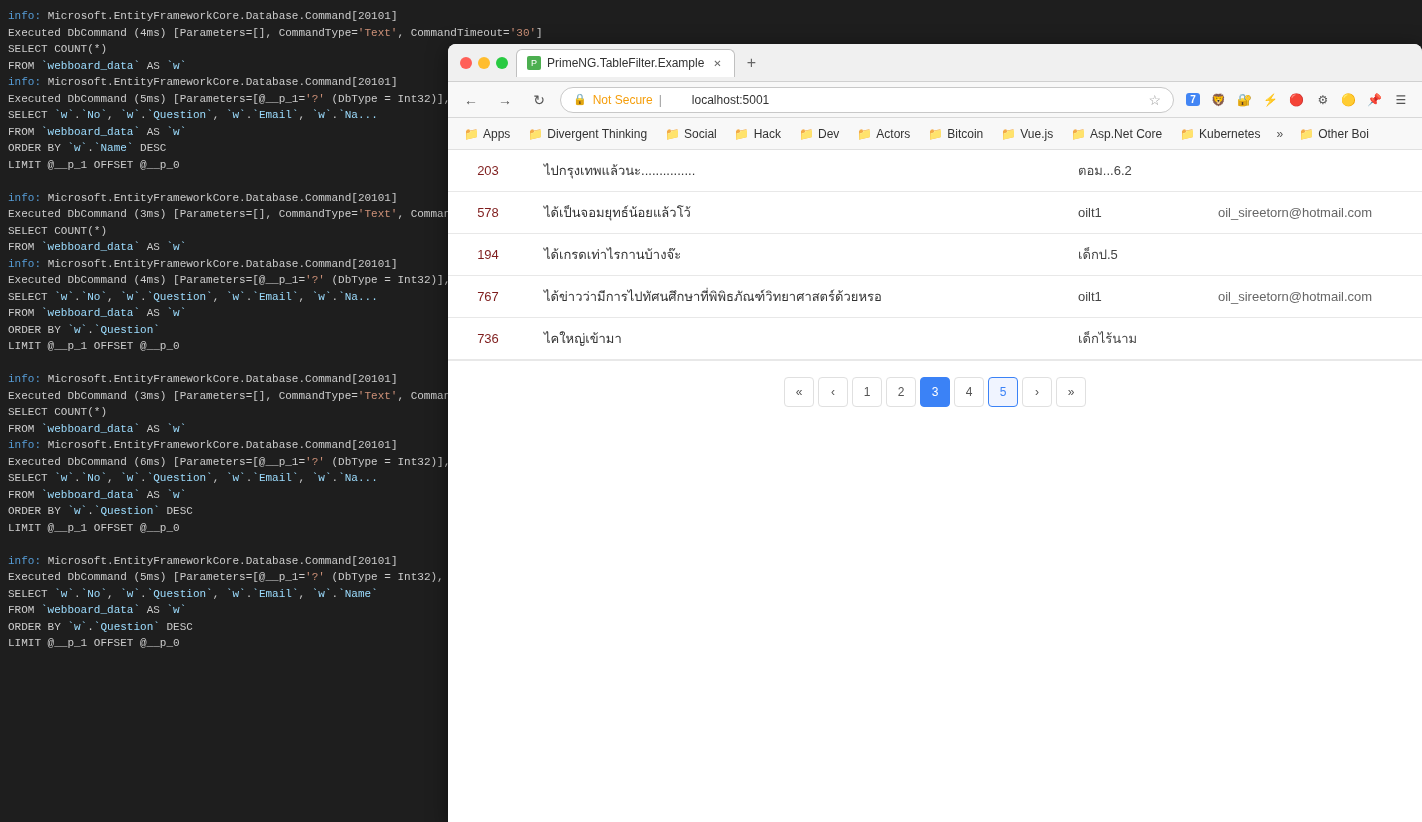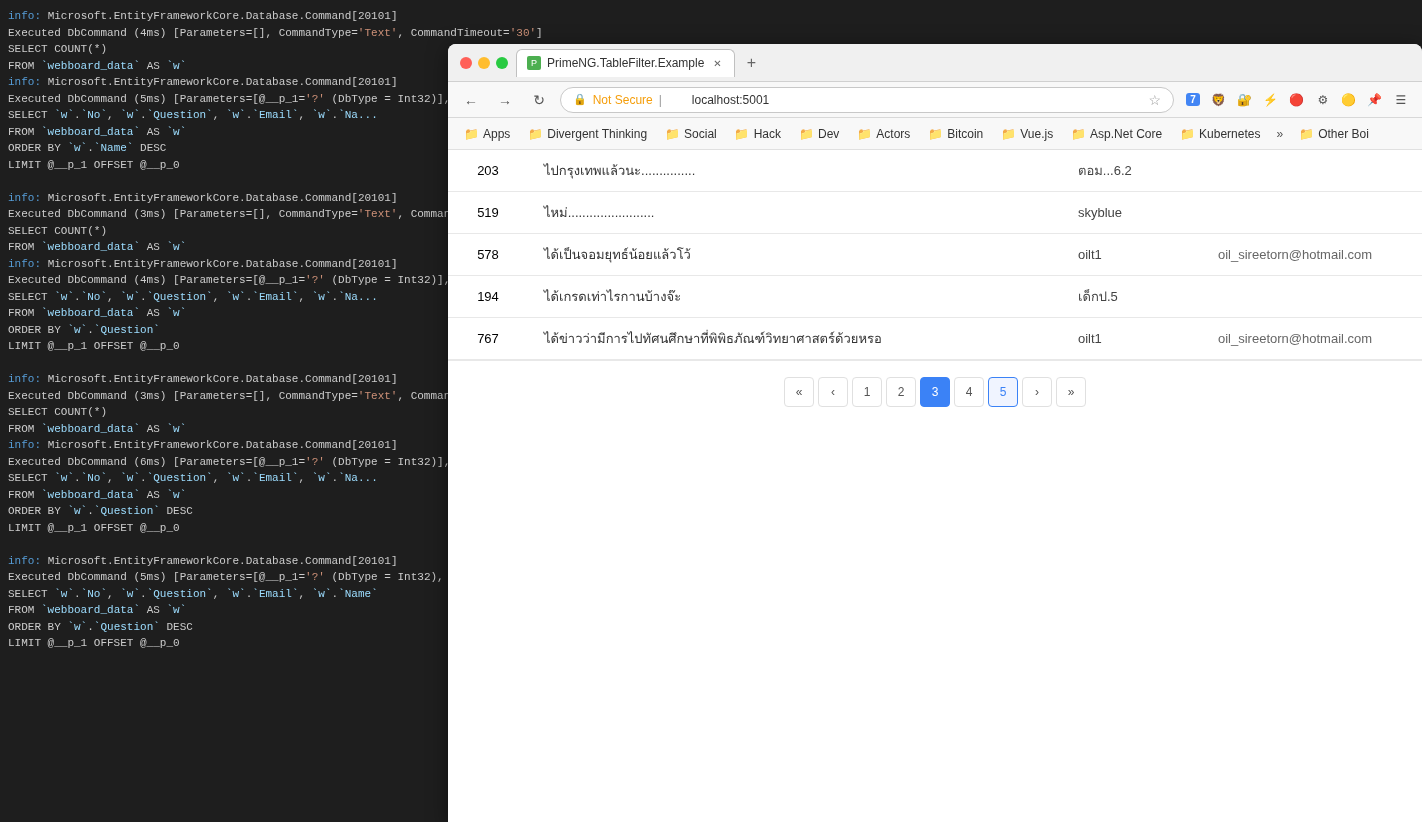--- a/index.html
+++ b/index.html
@@ -221,21 +221,21 @@
       border-collapse: collapse;
     }
     .data-table td {
       padding: 10px 16px;
       border-bottom: 1px solid #e8e8e8;
       vertical-align: middle;
       color: #333;
       font-size: 13px;
     }
     .data-table td:first-child {
-      color: #000000;
+      color: #7f1d1d;
       width: 80px;
       text-align: center;
     }
     .data-table td:nth-child(2) {
       flex: 1;
       max-width: 400px;
     }
     .data-table td:nth-child(3) {
       color: #444;
       width: 140px;
@@ -417,46 +417,46 @@
     </div>
   </div>
 
   <div class="page-content">
     <table class="data-table">
       <tbody id="table-body">
       <tr>
       <td>203</td>
       <td>ไปกรุงเทพแล้วนะ...............</td>
       <td>ตอม...6.2</td>
-      <td></td>
-    </tr>
-          <tr>
-      <td>519</td>
-      <td>ไหม่........................</td>
-      <td>skyblue</td>
       <td></td>
     </tr>
           <tr>
       <td>578</td>
       <td>ได้เป็นจอมยุทธ์น้อยแล้วโว้</td>
       <td>oilt1</td>
       <td>oil_sireetorn@hotmail.com</td>
     </tr>
           <tr>
       <td>194</td>
       <td>ได้เกรดเท่าไรกานบ้างจ๊ะ</td>
       <td>เด็กป.5</td>
       <td></td>
     </tr>
           <tr>
       <td>767</td>
       <td>ได้ข่าวว่ามีการไปทัศนศึกษาที่พิพิธภัณฑ์วิทยาศาสตร์ด้วยหรอ</td>
       <td>oilt1</td>
       <td>oil_sireetorn@hotmail.com</td>
     </tr>
+          <tr>
+      <td>736</td>
+      <td>ไคใหญ่เข้ามา</td>
+      <td>เด็กไร้นาม</td>
+      <td></td>
+    </tr>
         </tbody>
     </table>
 
     <div class="pagination">
       <div class="page-btn">«</div>
       <div class="page-btn">‹</div>
       <div class="page-btn">1</div>
       <div class="page-btn">2</div>
       <div class="page-btn active">3</div>
       <div class="page-btn">4</div>

